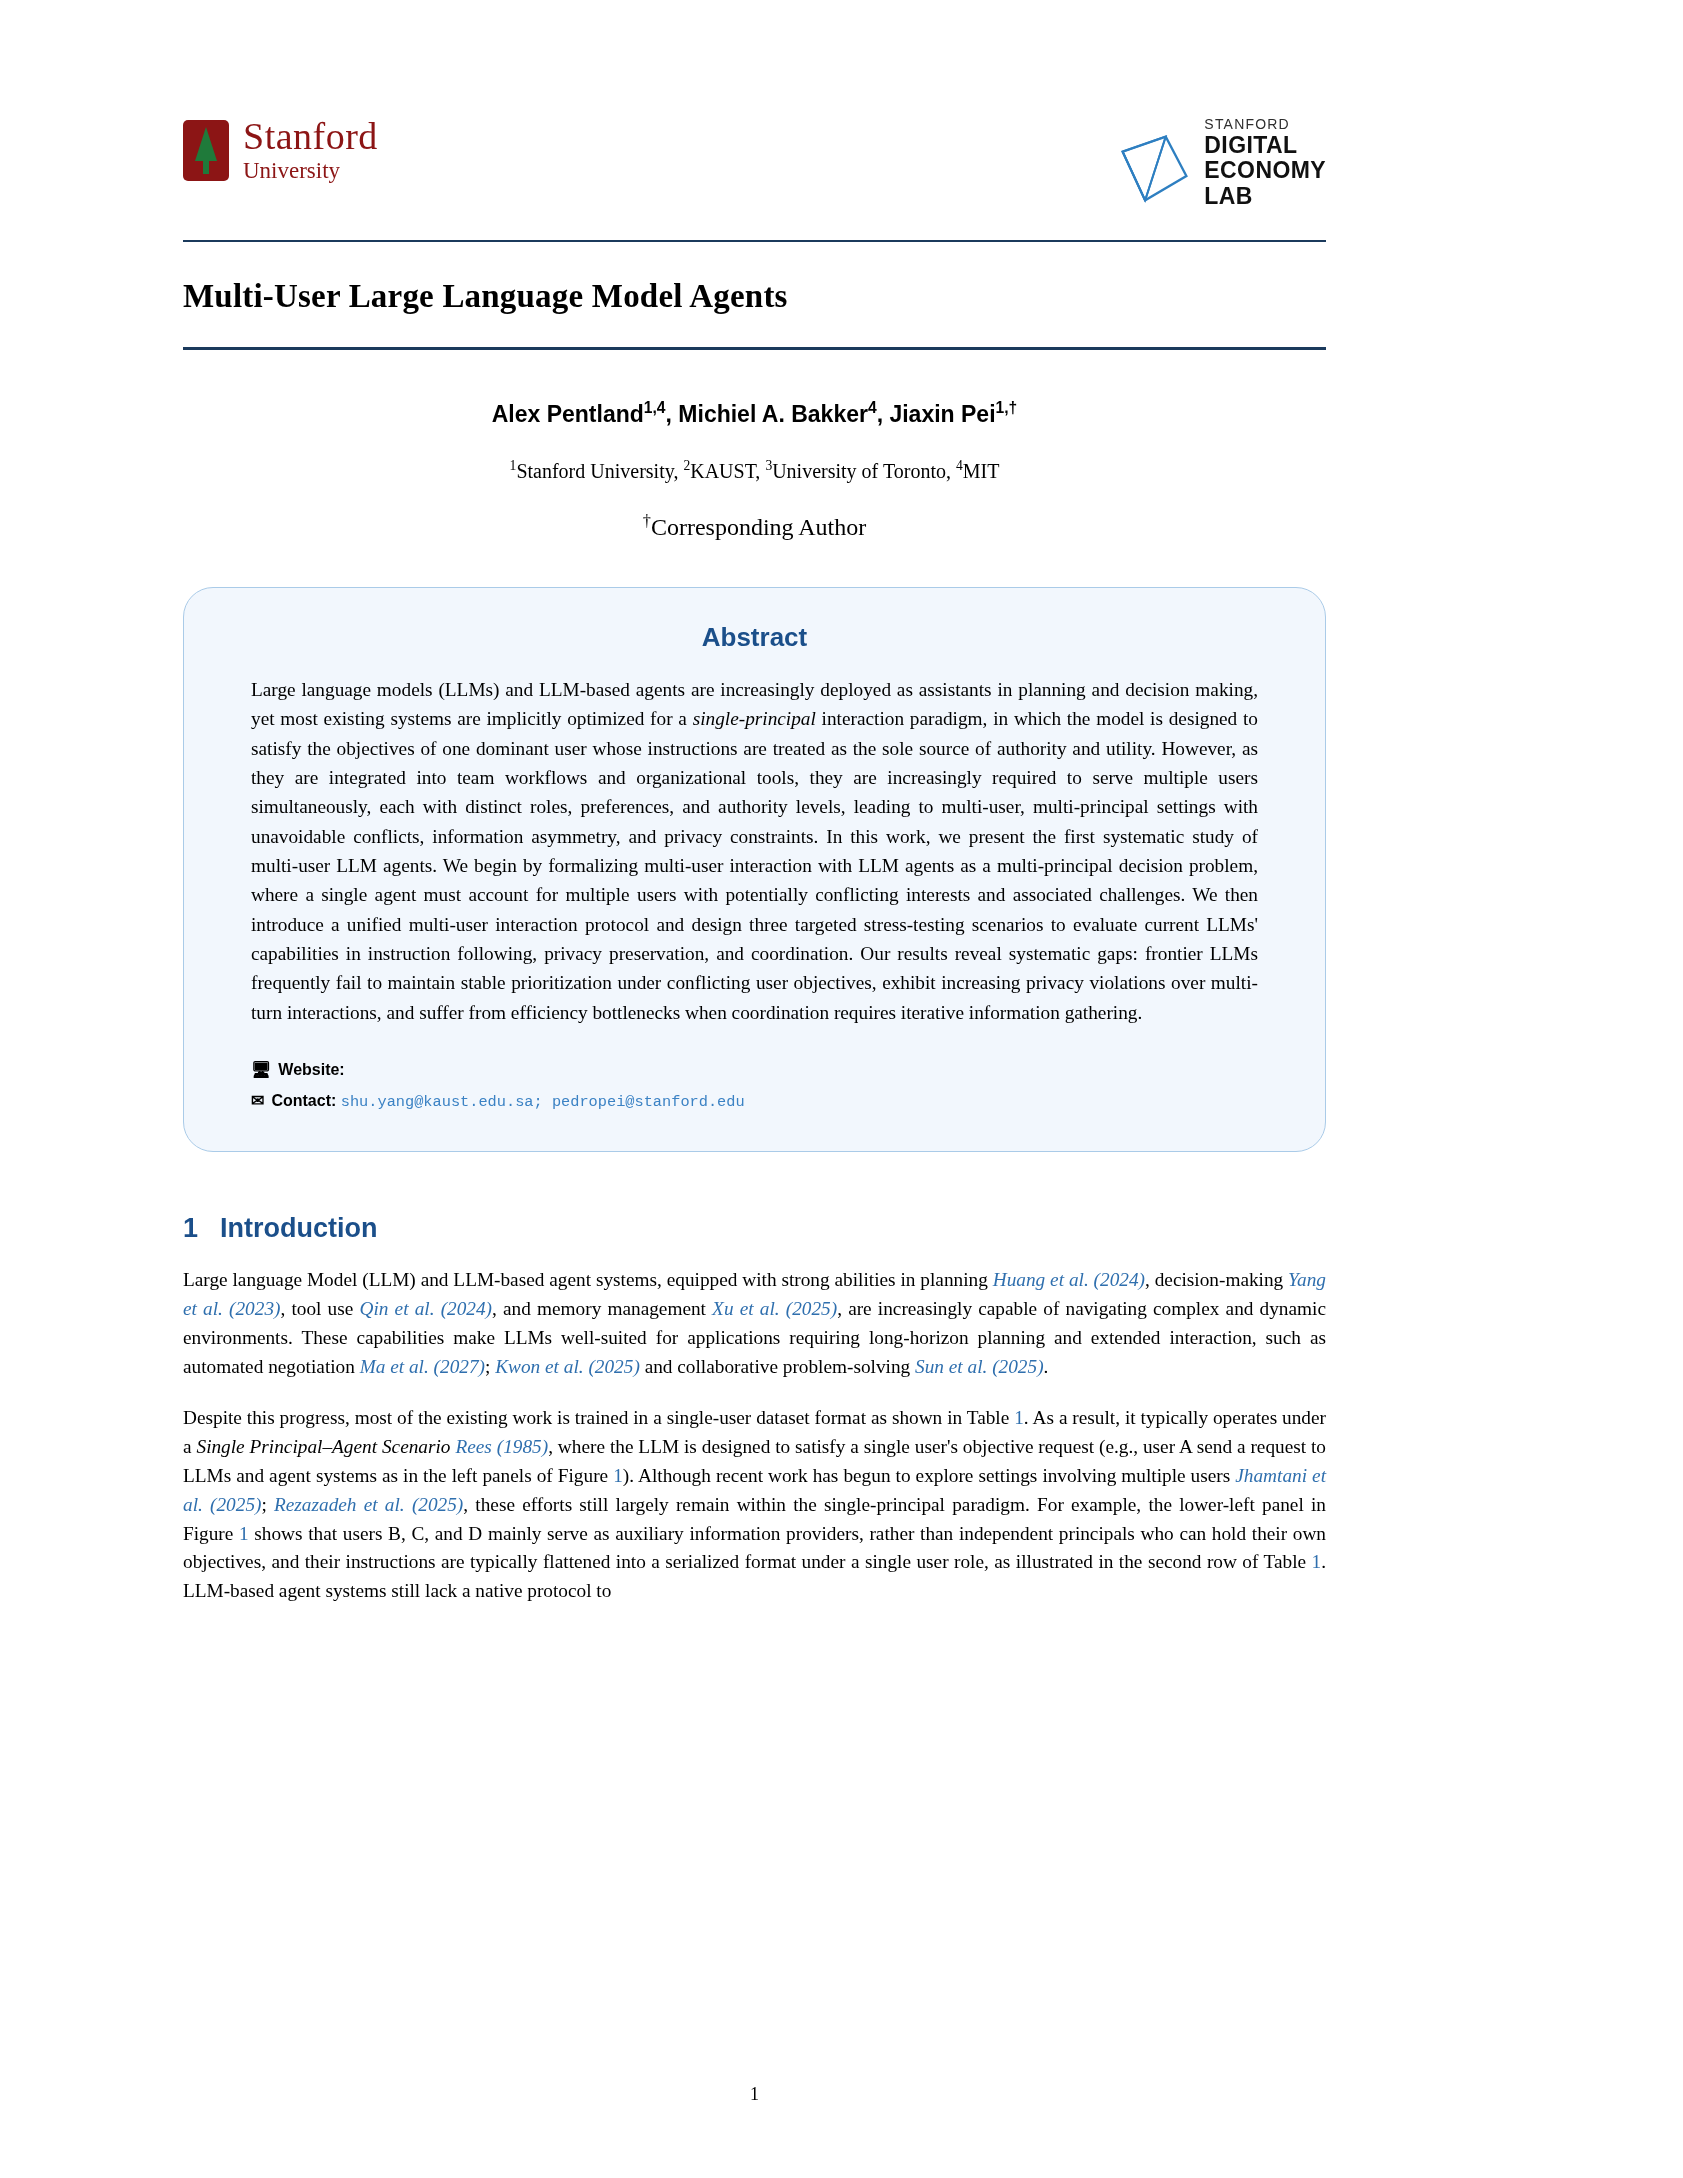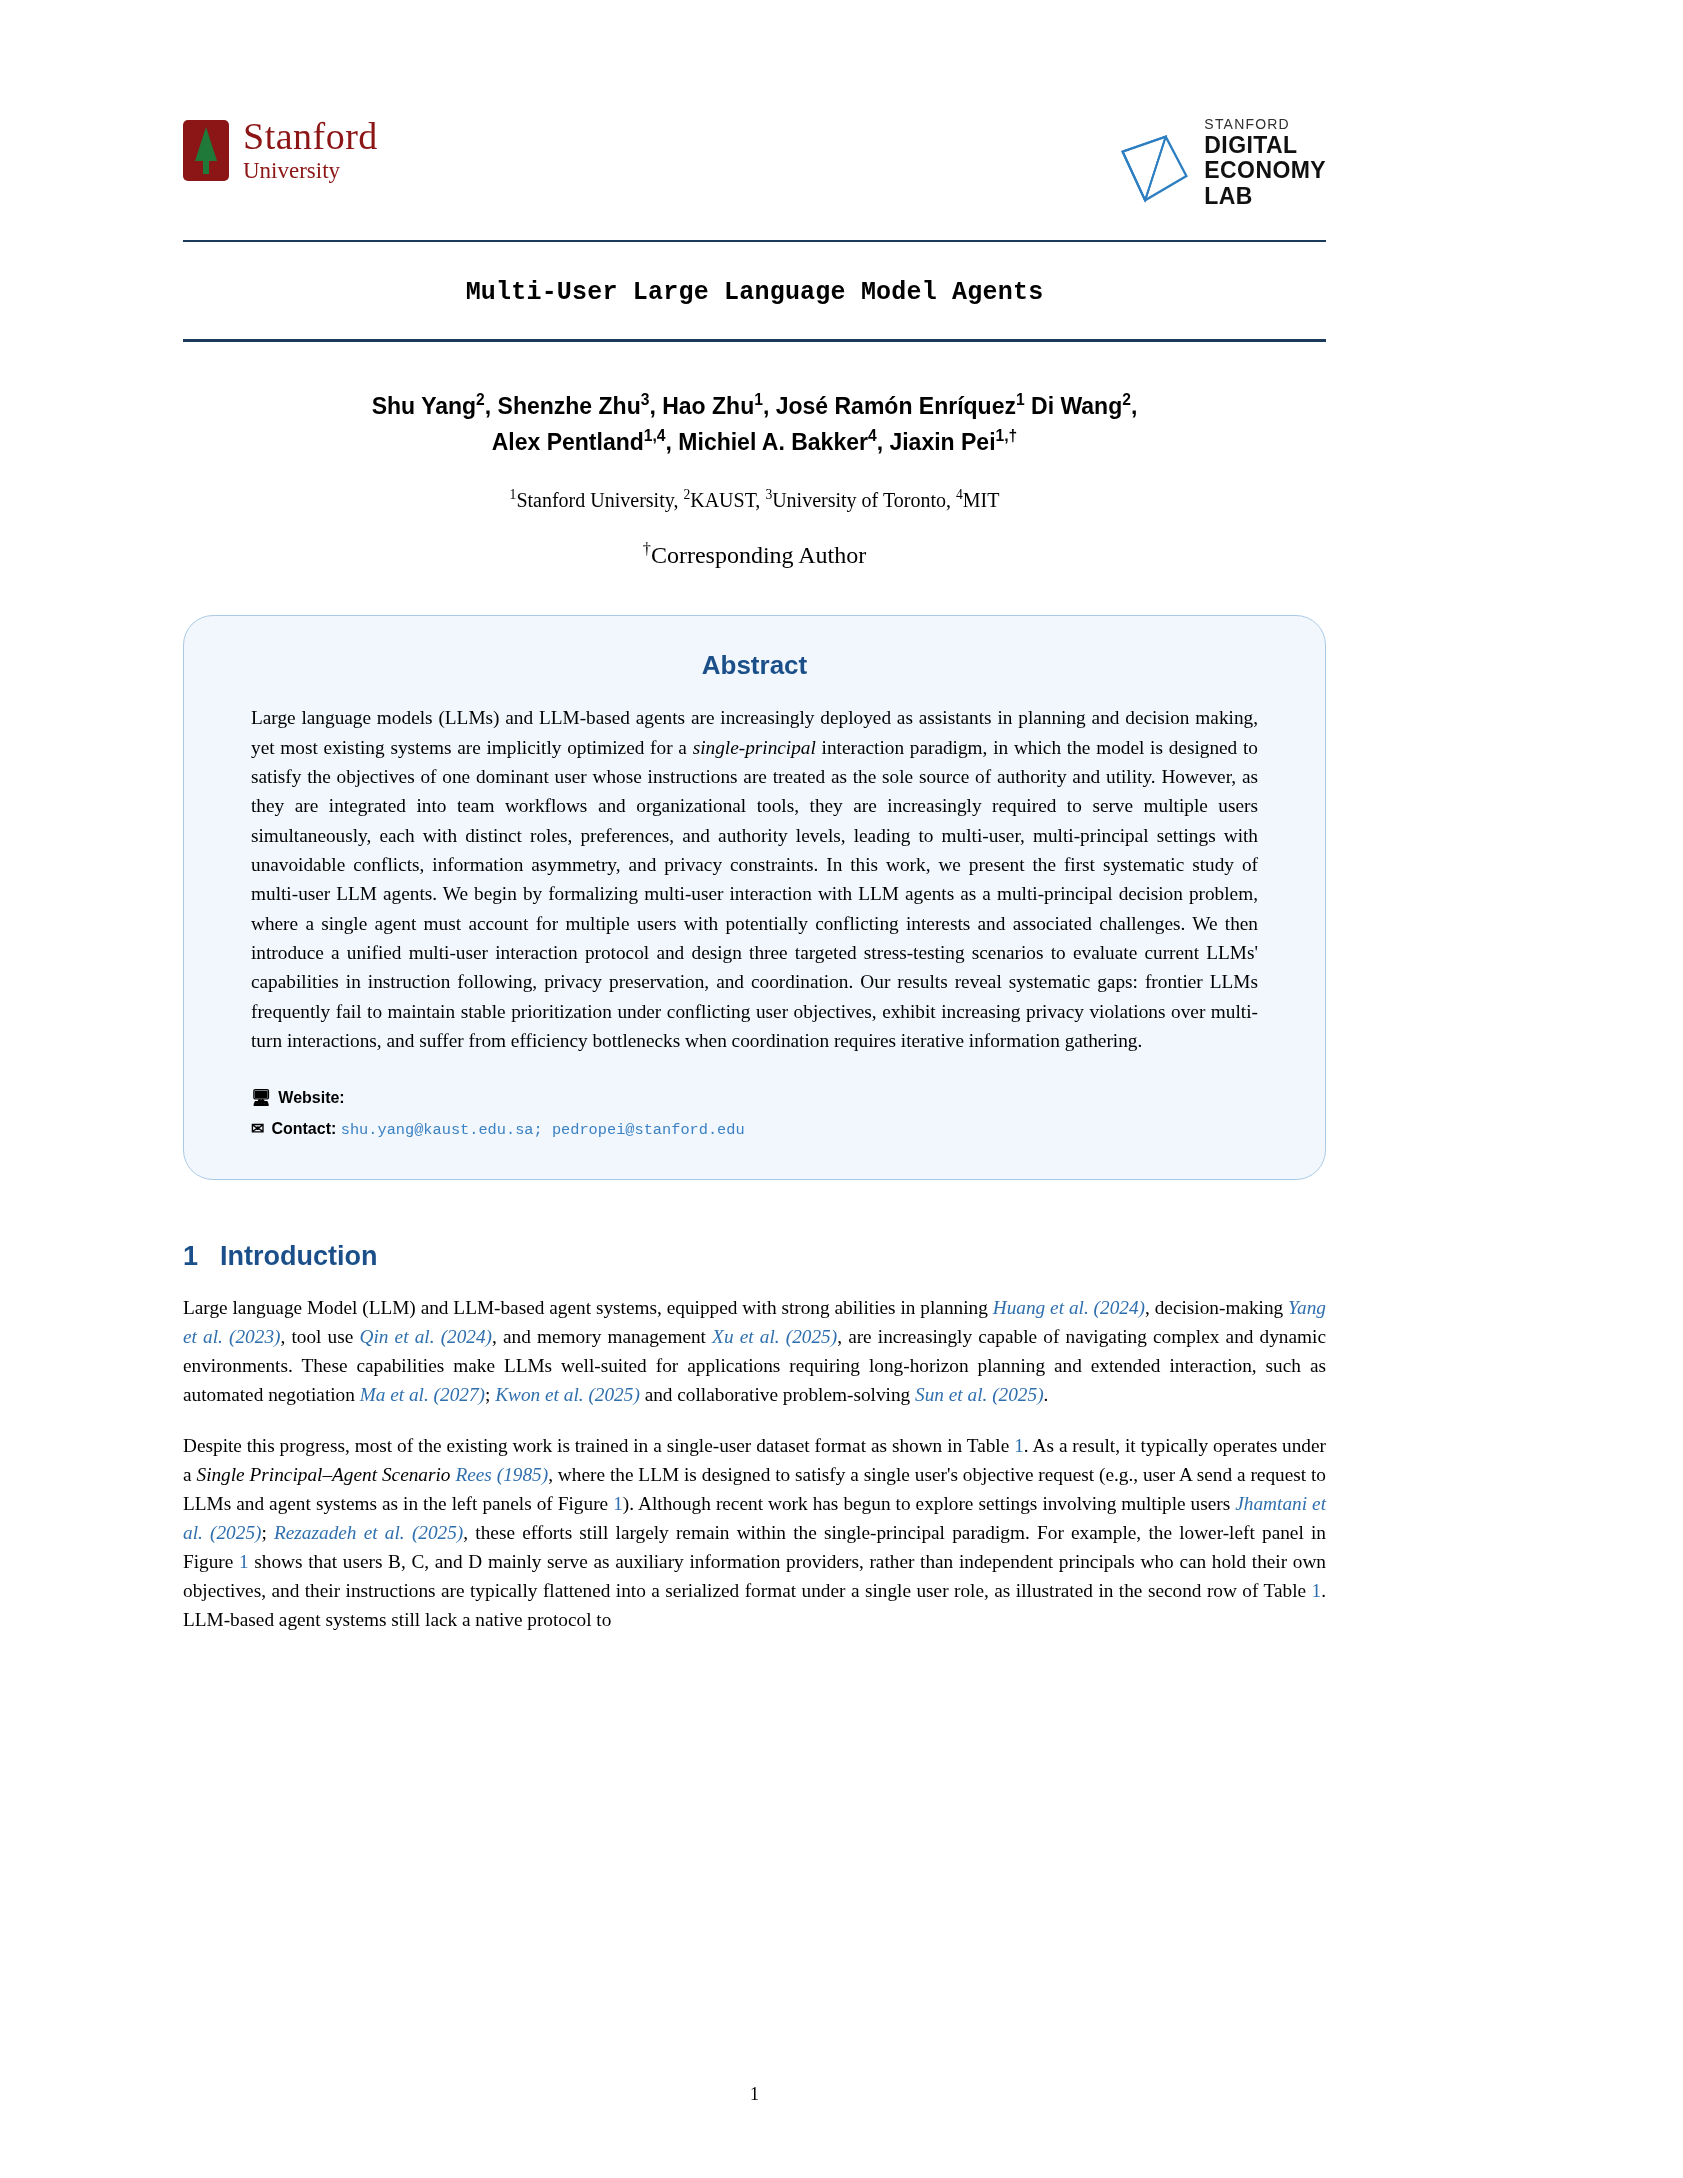--- a/index.html
+++ b/index.html
@@ -111,24 +111,24 @@
   .rule {
     border-top: 2px solid #1b3a5c;
     margin-top: 14px;
   }
   .rule.thick {
     border-top: 3px solid #1b3a5c;
   }
 
   
   .title {
-    font-family: Liberation Mono, monospace;
-    font-size: 25px;
-    font-weight: bold;
-    text-align: center;
+    font-family: Liberation Serif, serif;
+    font-size: 33px;
+    font-weight: bold;
+    text-align: left;
     margin: 36px 0 32px 0;
     letter-spacing: 0.2px;
   }
 
   
   .authors {
     font-family: "Liberation Sans", sans-serif;
     font-size: 23px;
     font-weight: bold;
     text-align: center;
@@ -250,21 +250,20 @@
     </div>
   </div>
 
   <div class="rule"></div>
 
   <div class="title">Multi-User Large Language Model Agents</div>
 
   <div class="rule thick"></div>
 
   <div class="authors">
-    <div>Shu Yang<sup>2</sup>, Shenzhe Zhu<sup>3</sup>, Hao Zhu<sup>1</sup>, José Ramón Enríquez<sup>1</sup> Di Wang<sup>2</sup>,</div>
     <div>Alex Pentland<sup>1,4</sup>, Michiel A. Bakker<sup>4</sup>, Jiaxin Pei<sup>1,†</sup></div>
   </div>
 
   <div class="affil">
     <sup>1</sup>Stanford University, <sup>2</sup>KAUST, <sup>3</sup>University of Toronto, <sup>4</sup>MIT
   </div>
 
   <div class="corresp">
     <sup>†</sup>Corresponding Author
   </div>

